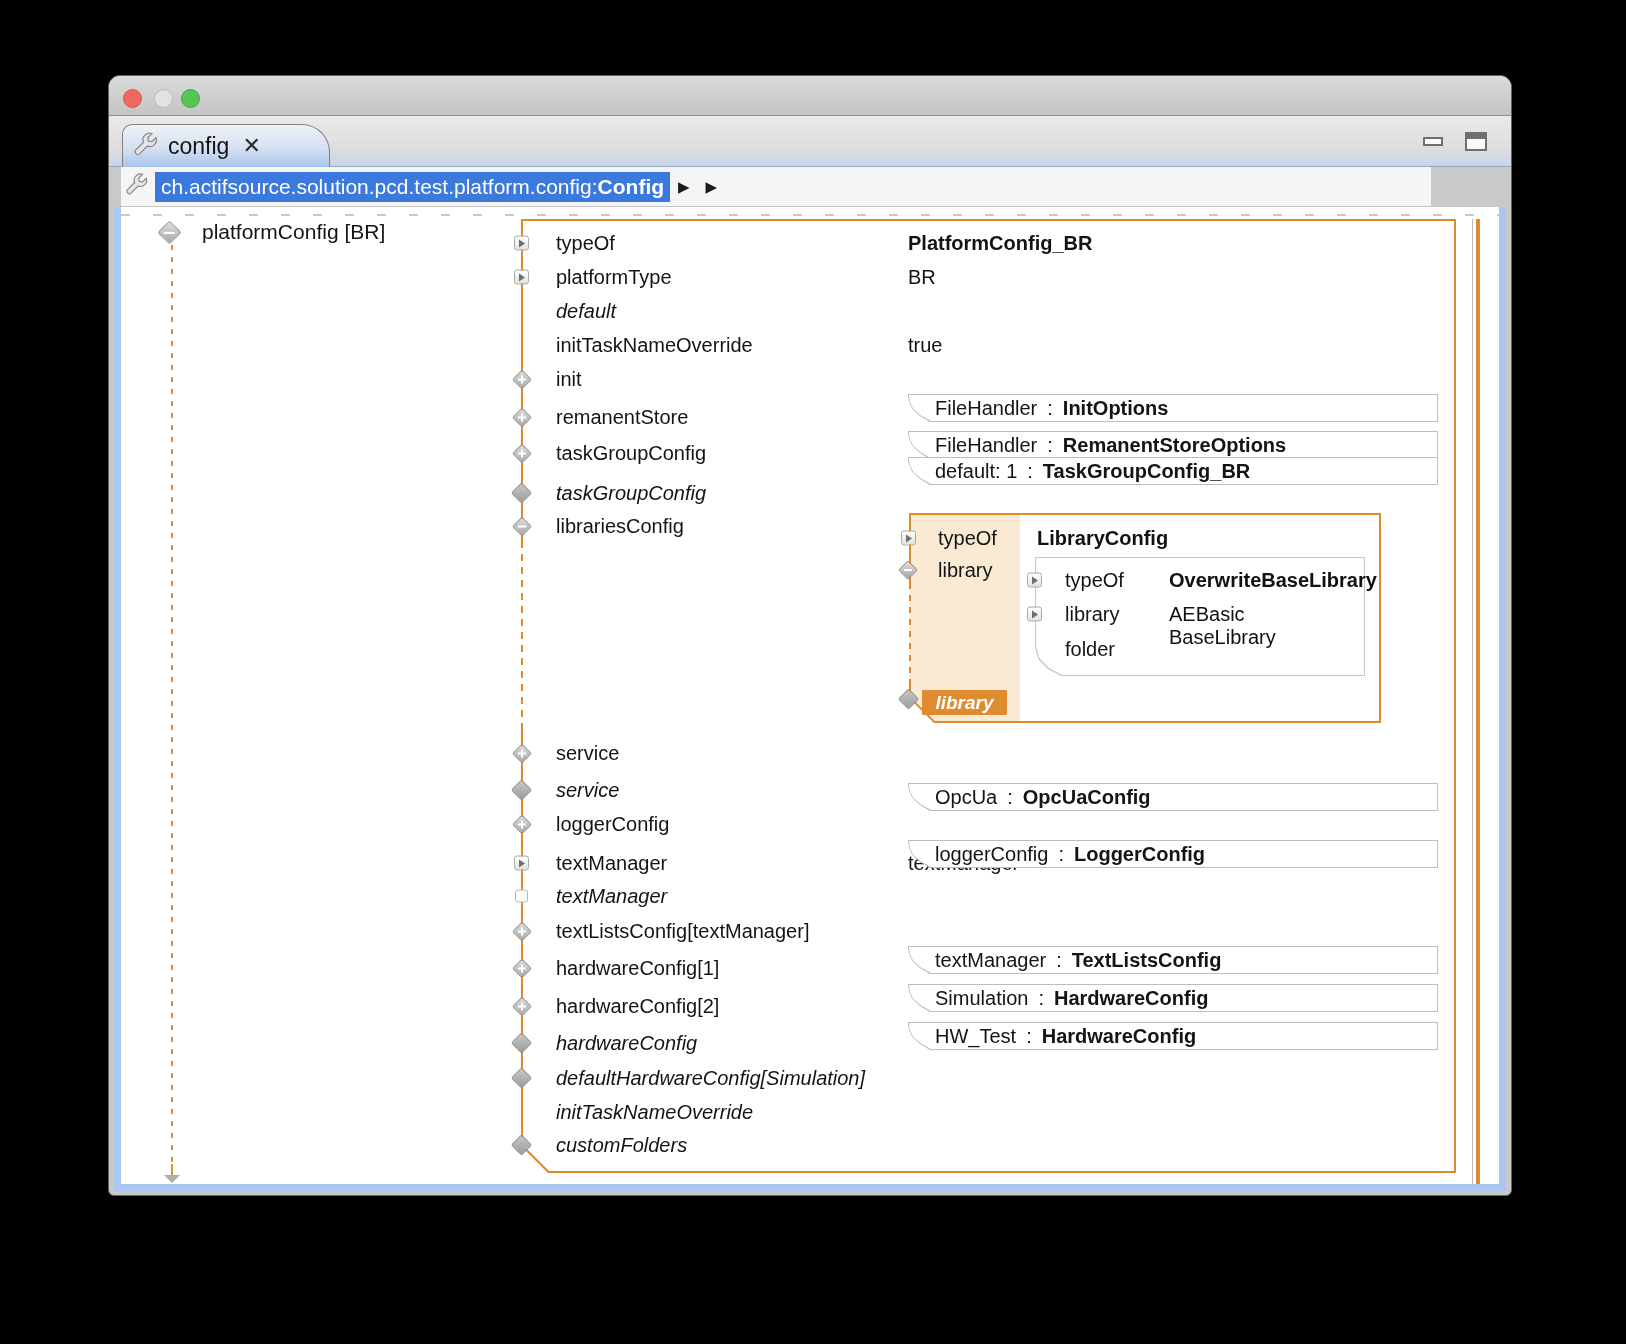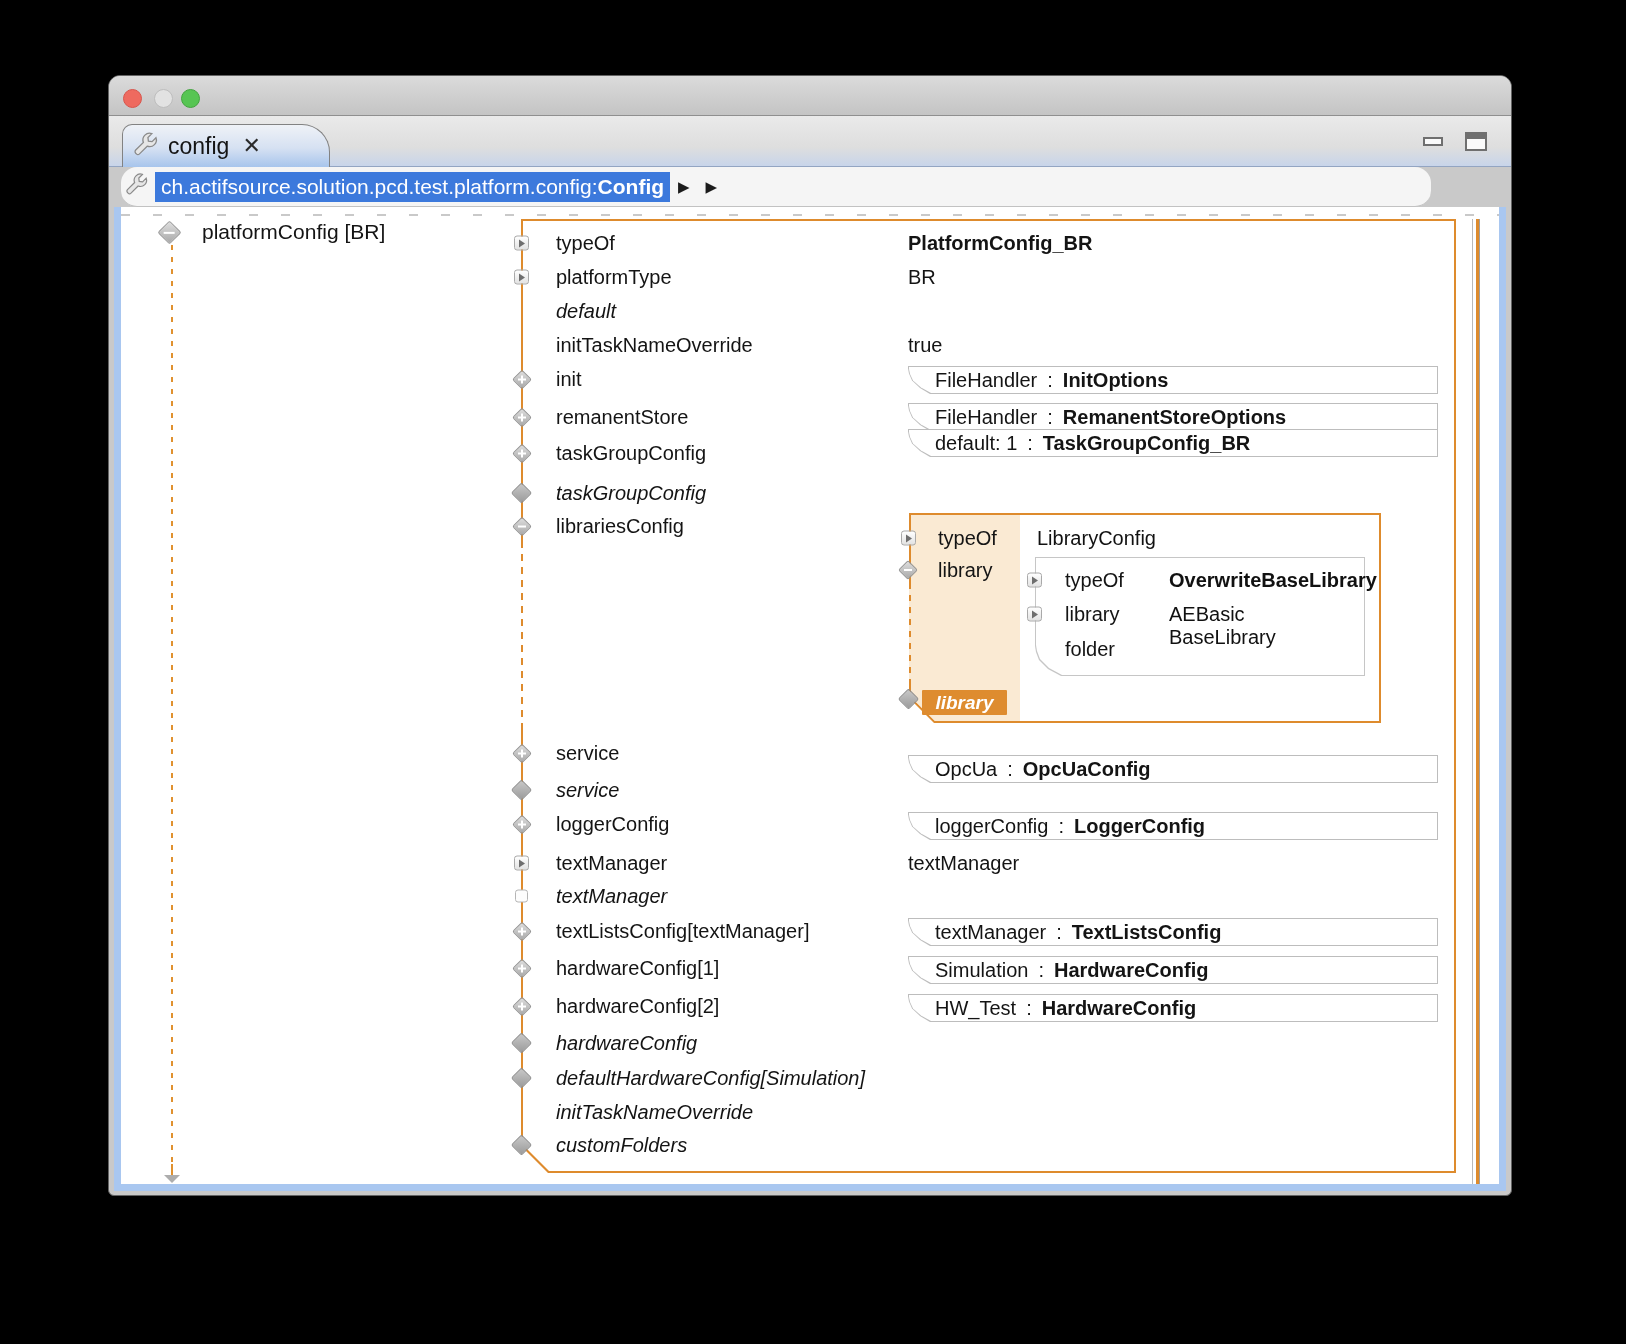--- a/index.html
+++ b/index.html
@@ -24,21 +24,21 @@
     display:flex;align-items:center;padding:0 10px;gap:9px;}
   .tab-title{font-size:23px;color:#141414;}
   .tab-close{font-size:22px;font-weight:bold;color:#2B2B2B;margin-left:4px;cursor:default;}
   .viewbtns{position:absolute;right:24px;top:56px;display:flex;gap:22px;align-items:center;z-index:2;}
   .vb-min{width:20px;height:9px;border:2px solid #6F6F6F;background:#FAFAFA;}
   .vb-max{width:22px;height:19px;border:2px solid #6F6F6F;background:#FAFAFA;}
   .vb-max::before{content:"";display:block;height:5px;background:#6F6F6F;}
 
   .breadcrumb{position:absolute;left:12px;top:91px;width:1310px;height:40px;background:#F5F5F5;
     border-bottom:1px solid #C2C2C2;display:flex;align-items:center;overflow:hidden;
-    padding-left:4px;white-space:nowrap;z-index:1;border-radius:16px;}
+    padding-left:4px;white-space:nowrap;z-index:1;}
   .crumb{display:flex;align-items:center;gap:6px;font-size:21px;color:#141414;}
   .crumb .seg{padding:3px 6px;}
   .crumb .seg.sel{background:#3C79DC;color:#FFFFFF;}
   .crumb b{font-weight:bold;}
   .csep{font-size:15px;color:#1B1B1B;margin:0 8px;}
 
   
   .eframe{position:absolute;left:5px;top:131px;width:1392px;height:984px;background:#A9C7F0;}
   .content{position:absolute;left:12px;top:131px;width:1378px;height:977px;background:#FFFFFF;overflow:hidden;}
 
@@ -87,21 +87,21 @@
   .ic-fdiam{width:15px;height:15px;transform:rotate(45deg);border:1px solid #8E8E8E;border-radius:2px;
     background:linear-gradient(135deg,#C8C8C8,#9B9B9B);flex:none;}
   .ic-sq{width:13px;height:13px;border:1px solid #B5B5B5;border-radius:3px;background:#FDFDFD;flex:none;}
   .ic-diam.big{width:17px;height:17px;}
 
   
   .pval{position:absolute;left:787px;transform:translateY(-50%);font-size:20px;color:#141414;white-space:nowrap;}
   .pval.bold{font-weight:bold;}
 
   
-  .tag{position:absolute;left:787px;width:530px;height:28px;}
+  .tag{position:absolute;left:787px;width:530px;height:28px;margin-top:28px;}
   .tag-b{position:absolute;inset:0;background:#BDBDBD;
     clip-path:polygon(0 0,100% 0,100% 100%,22px 100%,12px 79%,4px 52%,1px 27%,0 8%);
     filter:drop-shadow(2px 2px 0 rgba(130,130,130,.45));}
   .tag-f{position:absolute;inset:1px;background:#FFFFFF;
     clip-path:polygon(0 0,100% 0,100% 100%,22px 100%,12px 79%,4px 52%,1px 27%,0 8%);}
   .tag-t{position:absolute;inset:0;display:flex;align-items:center;padding-left:27px;
     font-size:20px;color:#141414;white-space:nowrap;}
   .tag-t .colon{margin:0 10px;}
   .tag-t b{font-weight:bold;}
 
@@ -113,21 +113,21 @@
   .lb-fill{position:absolute;inset:2px;background:#FFFFFF;
     clip-path:polygon(0 0,100% 0,100% 100%,24px 100%,0 calc(100% - 24px));}
   .lb-cream{position:absolute;left:2px;top:2px;bottom:2px;width:109px;background:#FAEAD3;
     clip-path:polygon(0 0,100% 0,100% 100%,24px 100%,0 calc(100% - 24px));}
   .lb-dashcover{position:absolute;left:0;top:70px;width:3px;height:102px;background:#FAEAD3;}
   .lb-dash{position:absolute;left:0;top:70px;width:2px;height:102px;
     background:repeating-linear-gradient(180deg,#DE8B2D 0 6px,#FAEAD3 6px 12px);}
   .lb-icon{position:absolute;left:-8px;transform:translateY(-50%);display:flex;}
   .lb-rowlabel{position:absolute;left:29px;transform:translateY(-50%);font-size:20px;color:#141414;}
   .lb-title{position:absolute;left:128px;top:25px;transform:translateY(-50%);
-    font-size:20px;font-weight:normal;color:#111111;}
+    font-size:20px;font-weight:bold;color:#111111;}
   .lb-hl{position:absolute;left:13px;top:177px;width:85px;height:25px;background:#DE8C2F;
     color:#FFFFFF;font-size:19px;font-weight:bold;font-style:italic;
     display:flex;align-items:center;justify-content:center;border-radius:1px;}
 
   .innerbox{position:absolute;left:126px;top:44px;width:330px;height:119px;}
   .ib-b{position:absolute;inset:0;background:#C6C6C6;
     clip-path:polygon(0 0,100% 0,100% 100%,26px 100%,13px calc(100% - 7px),4px calc(100% - 16px),1px calc(100% - 24px),0 calc(100% - 30px));
     filter:drop-shadow(2px 2px 0 rgba(140,140,140,.4));}
   .ib-f{position:absolute;inset:1px;background:#FFFFFF;
     clip-path:polygon(0 0,100% 0,100% 100%,26px 100%,13px calc(100% - 7px),4px calc(100% - 16px),1px calc(100% - 24px),0 calc(100% - 30px));}

